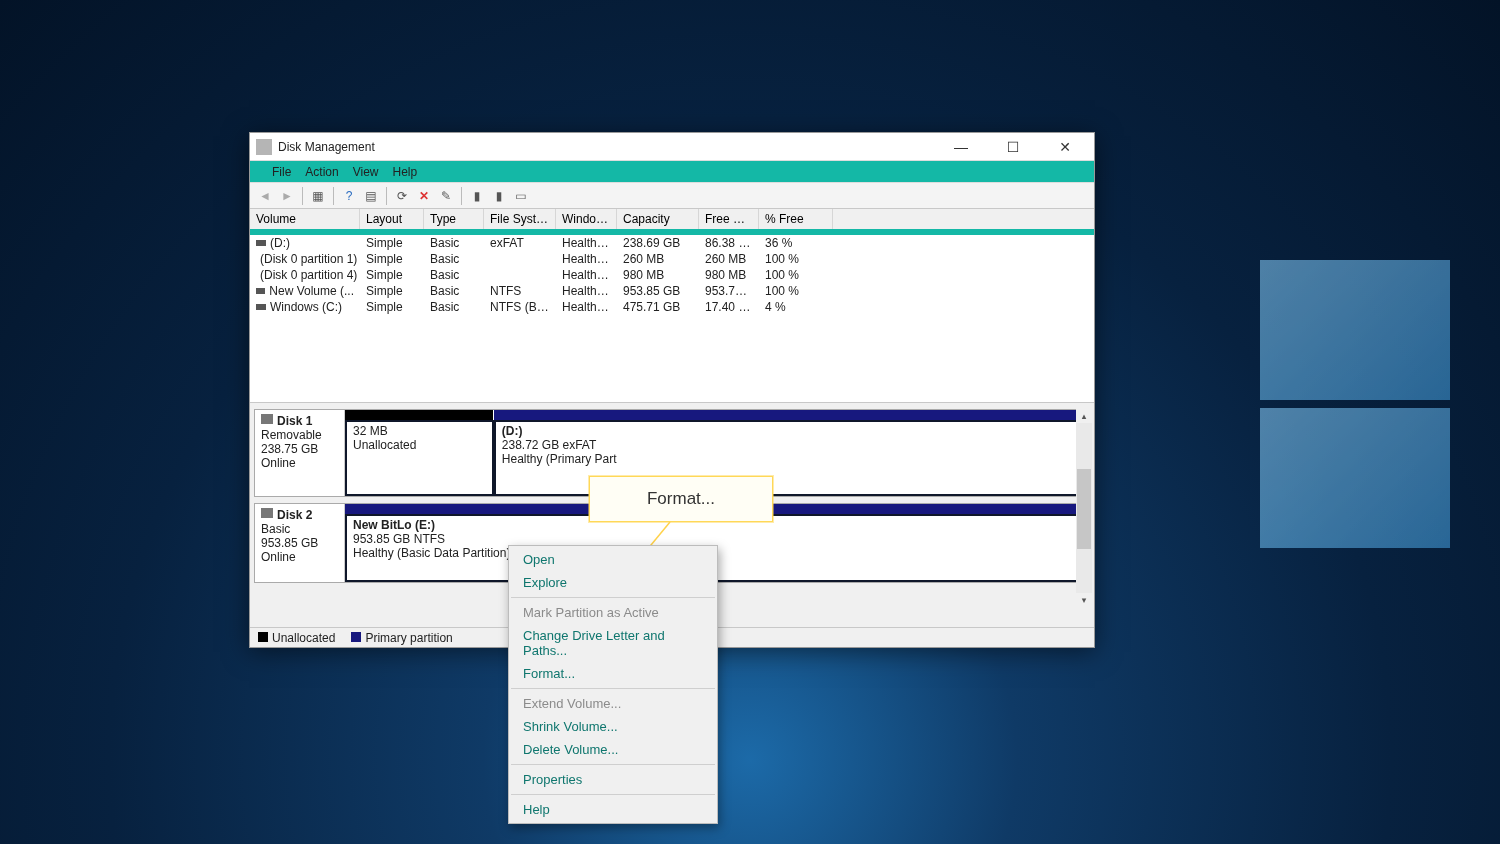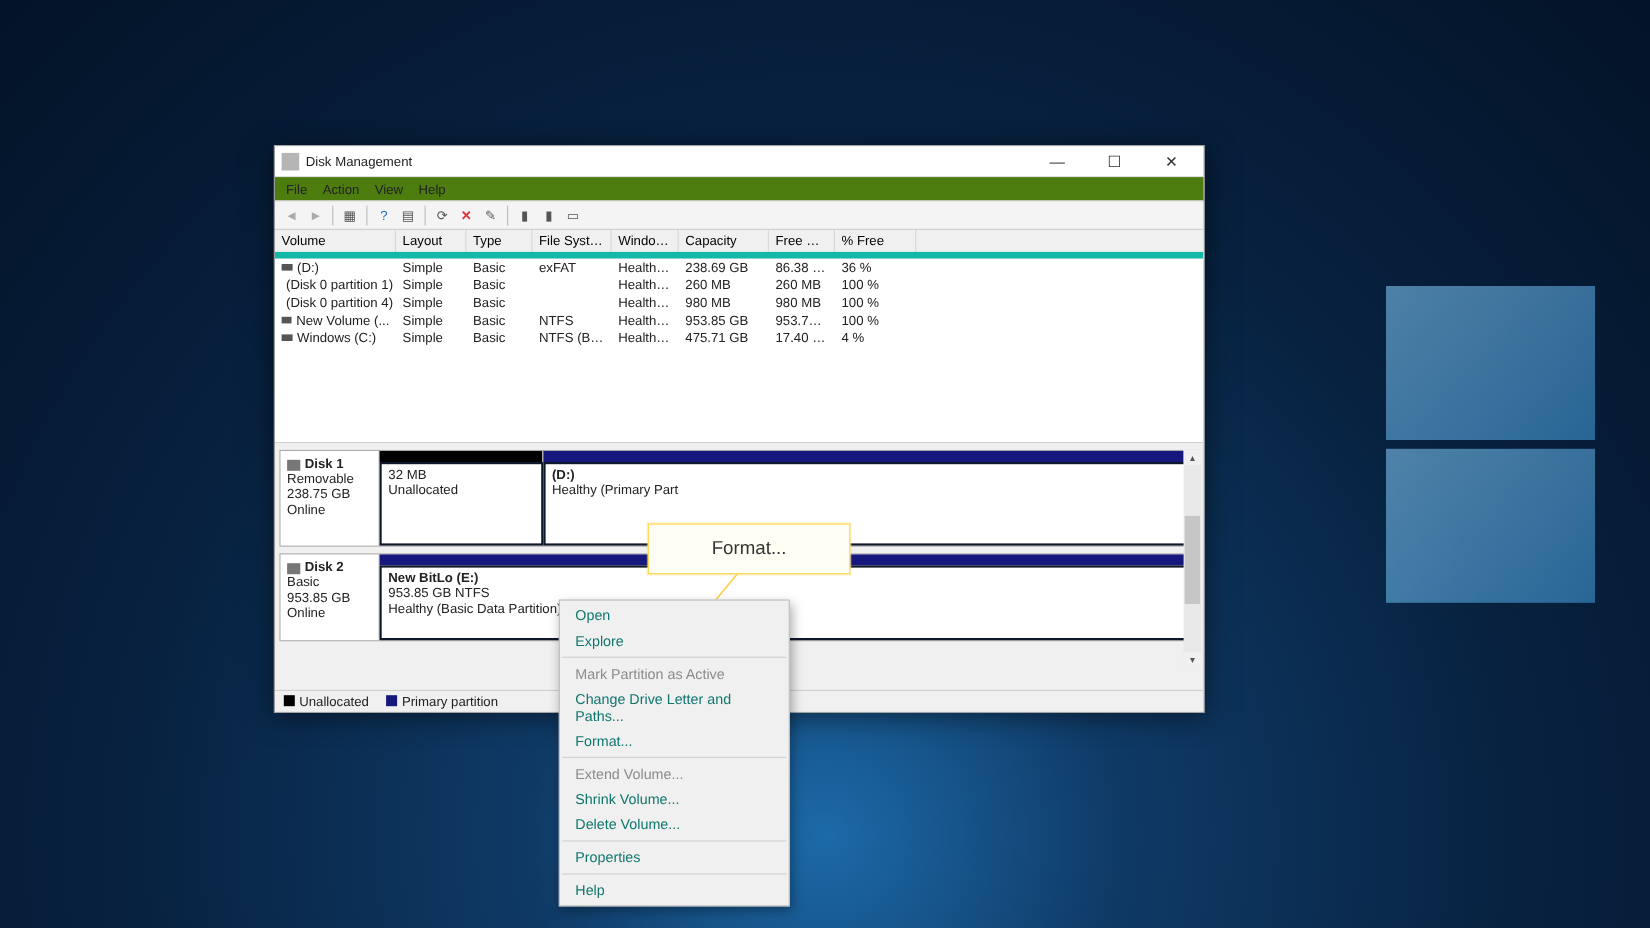--- a/index.html
+++ b/index.html
@@ -19,40 +19,40 @@
     display: flex; flex-direction: column;
   }
   .titlebar {
     height: 28px; display:flex; align-items:center; gap:6px; padding:0 6px;
     background:#fff; border-bottom:1px solid #ddd;
   }
   .titlebar .app-icon { width:16px; height:16px; background:#b5b5b5; }
   .titlebar .title { font-size:12px; color:#222; flex:0 0 auto; }
   .titlebar .spacer { flex:1; }
   .win-btn { width:46px; height:28px; display:flex; align-items:center; justify-content:center; font-size:14px; color:#333; }
-  .menubar { height:22px; display:flex; gap:14px; padding:0 10px; align-items:center; font-size:12px; color:#222; background:#4d7c0f; border-bottom:1px solid #ddd;}
+  .menubar { height:22px; display:flex; gap:14px; padding:0 22px; align-items:center; font-size:12px; color:#222; background:#14b8a6; border-bottom:1px solid #ddd;}
   .toolbar { height:26px; display:flex; gap:4px; padding:2px 6px; align-items:center; border-bottom:1px solid #c8c8c8; background:#f4f4f4;}
   .tb-ico { width:18px; height:18px; display:flex; align-items:center; justify-content:center; font-size:12px; color:#555;}
   .tb-sep { width:1px; height:18px; background:#bbb; margin:0 2px;}
   .tb-ico.red { color:#d33; font-weight:bold; }
   .tb-ico.blue { color:#2a6cc0;}
   .tb-ico.dim { color:#aaa;}
 
   .volume-table { flex: 0 0 auto; background:#fff; height:194px; overflow:hidden; border-bottom:1px solid #c8c8c8;}
   .vt-head, .vt-row { display:grid; grid-template-columns: 110px 64px 60px 72px 61px 82px 60px 74px; font-size:12px; }
   .vt-head { background:#f0f0f0; border-bottom:6px solid #14b8a6;}
   .vt-head > div { padding:3px 6px; border-right:1px solid #d6d6d6; white-space:nowrap; overflow:hidden; text-overflow:ellipsis;}
   .vt-row > div { padding:1px 6px; white-space:nowrap; overflow:hidden; text-overflow:ellipsis; color:#222;}
   .vt-row .vname { display:flex; align-items:center; gap:4px;}
   .vglyph { width:10px; height:6px; background:#555;}
 
   .graphics { flex:1; background:#f0f0f0; padding:6px 4px 2px 4px; overflow:hidden; position:relative;}
   .disk-block { border:1px solid #aaa; background:#fff; margin-bottom:6px; display:flex; height:88px;}
   .disk-meta { width:90px; border-right:1px solid #ccc; padding:4px 6px; font-size:12px; color:#222;}
-  .disk-meta .dname{display:flex; align-items:flex-end; gap:4px; font-weight:bold;}
+  .disk-meta .dname{display:flex; align-items:flex-start; gap:4px; font-weight:bold;}
   .dm-icon{width:12px;height:10px;background:#777;}
   .disk-area{flex:1; position:relative;}
   .top-stripe{height:10px; display:flex;}
   .stripe-seg{border-right:1px solid #fff;}
   .stripe-black{background:#000;}
   .stripe-navy{background:#17187e;}
   .parts{position:absolute; top:10px; left:0; right:0; bottom:0; display:flex;}
   .part{border:2px solid #0f172a; padding:2px 6px; font-size:12px; color:#222; position:relative;}
   .part .pl{white-space:nowrap;}
   .part .pn{font-weight:bold;}
@@ -216,20 +216,21 @@
           <div class="stripe-seg stripe-black" style="width:20%"></div>
           <div class="stripe-seg stripe-navy" style="width:80%"></div>
         </div>
         <div class="parts">
           <div class="part" style="width:20%">
             <div class="pl">32 MB</div>
             <div class="pl">Unallocated</div>
           </div>
           <div class="part" style="width:80%">
             <div class="pl pn">(D:)</div>
+            <div class="pl">238.72 GB exFAT</div>
             <div class="pl">Healthy (Primary Part</div>
           </div>
         </div>
       </div>
     </div>
 
     <div class="disk-block" style="height:80px;">
       <div class="disk-meta">
         <div class="dname">
             <span class="dm-icon"></span>

